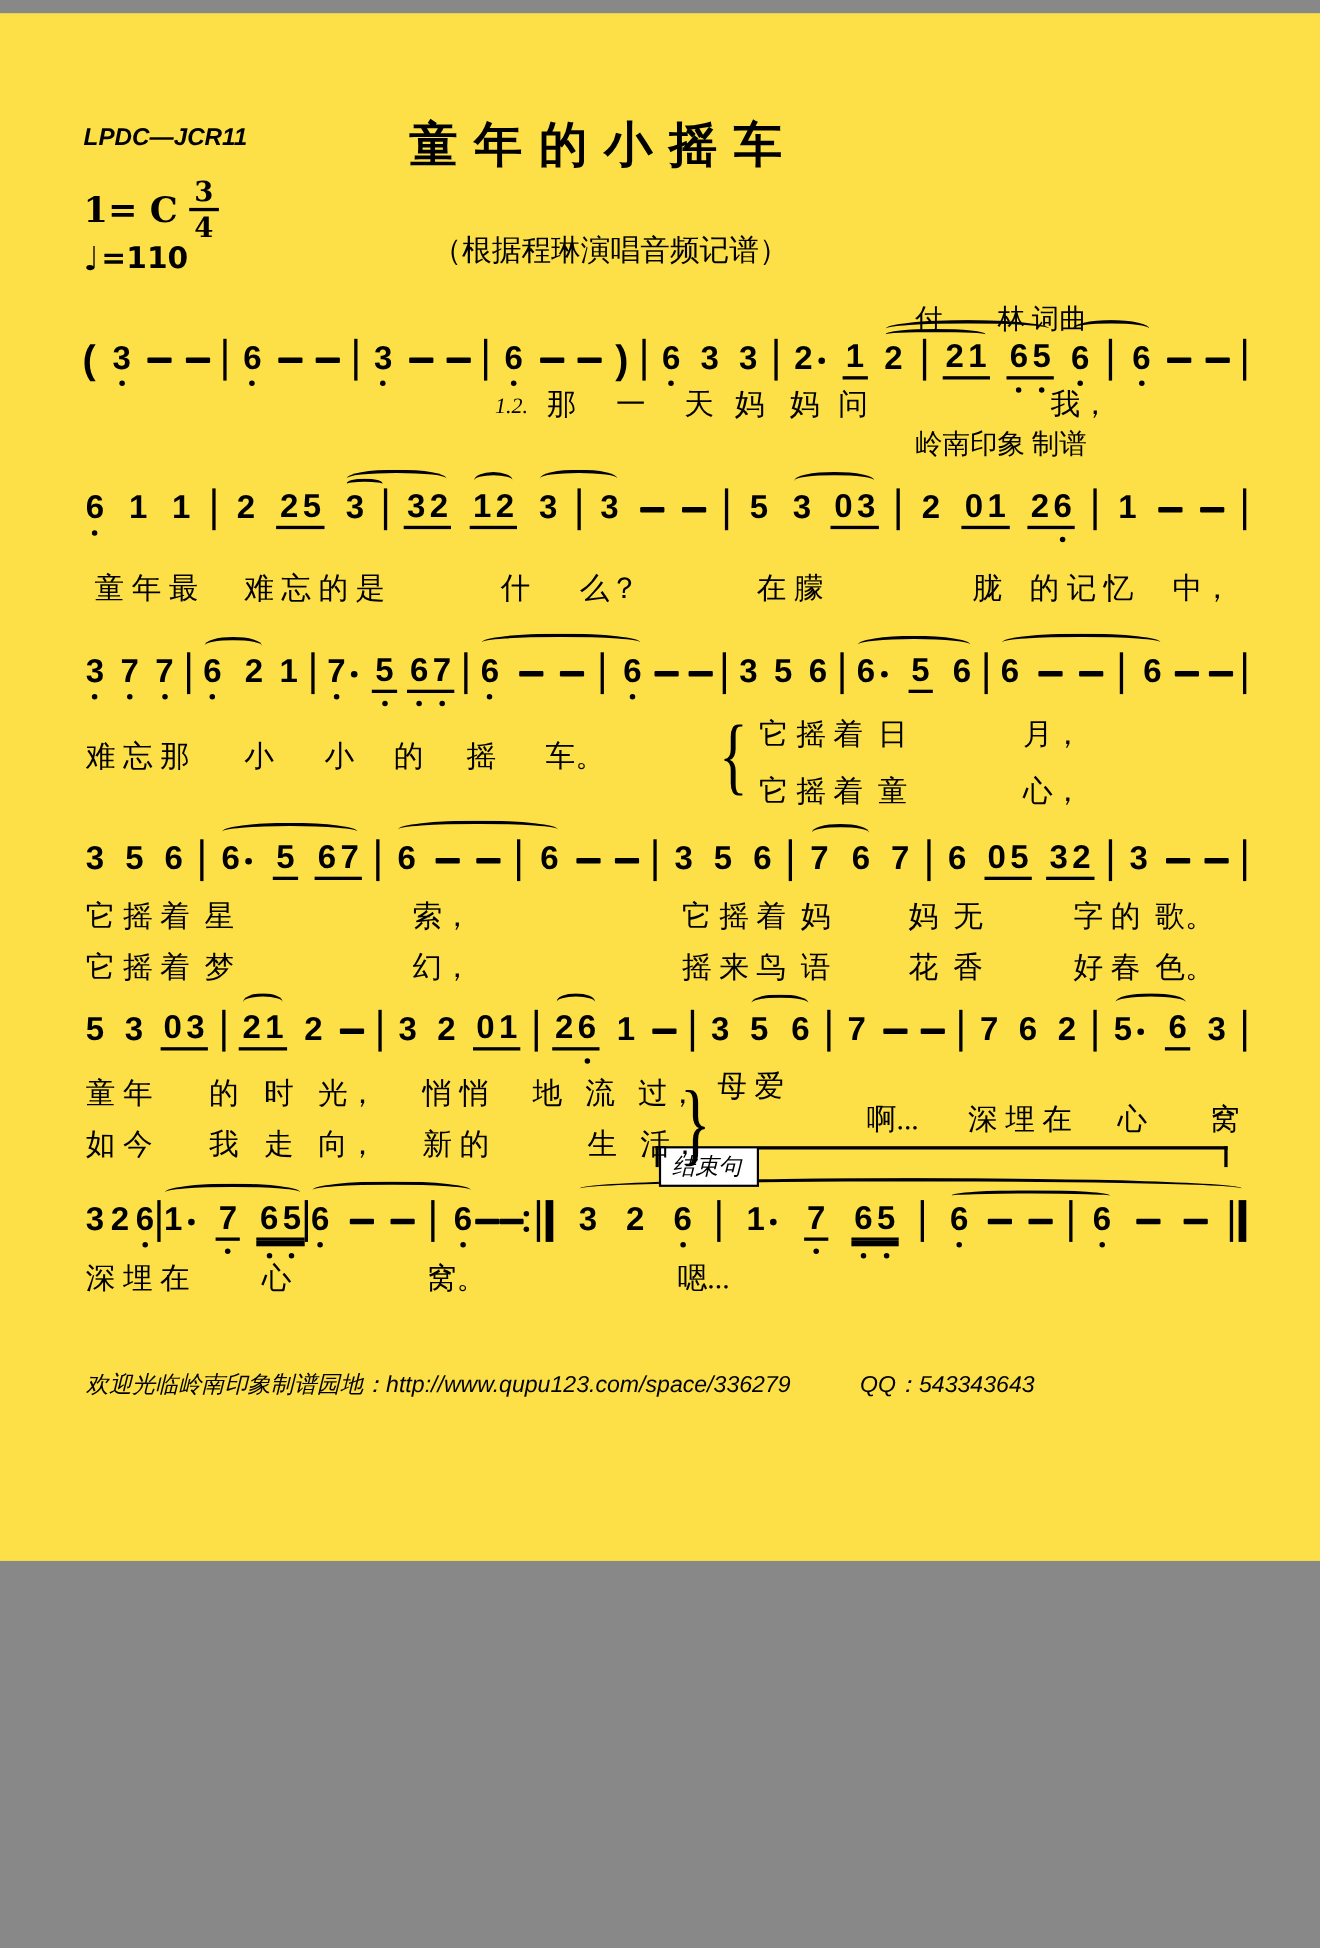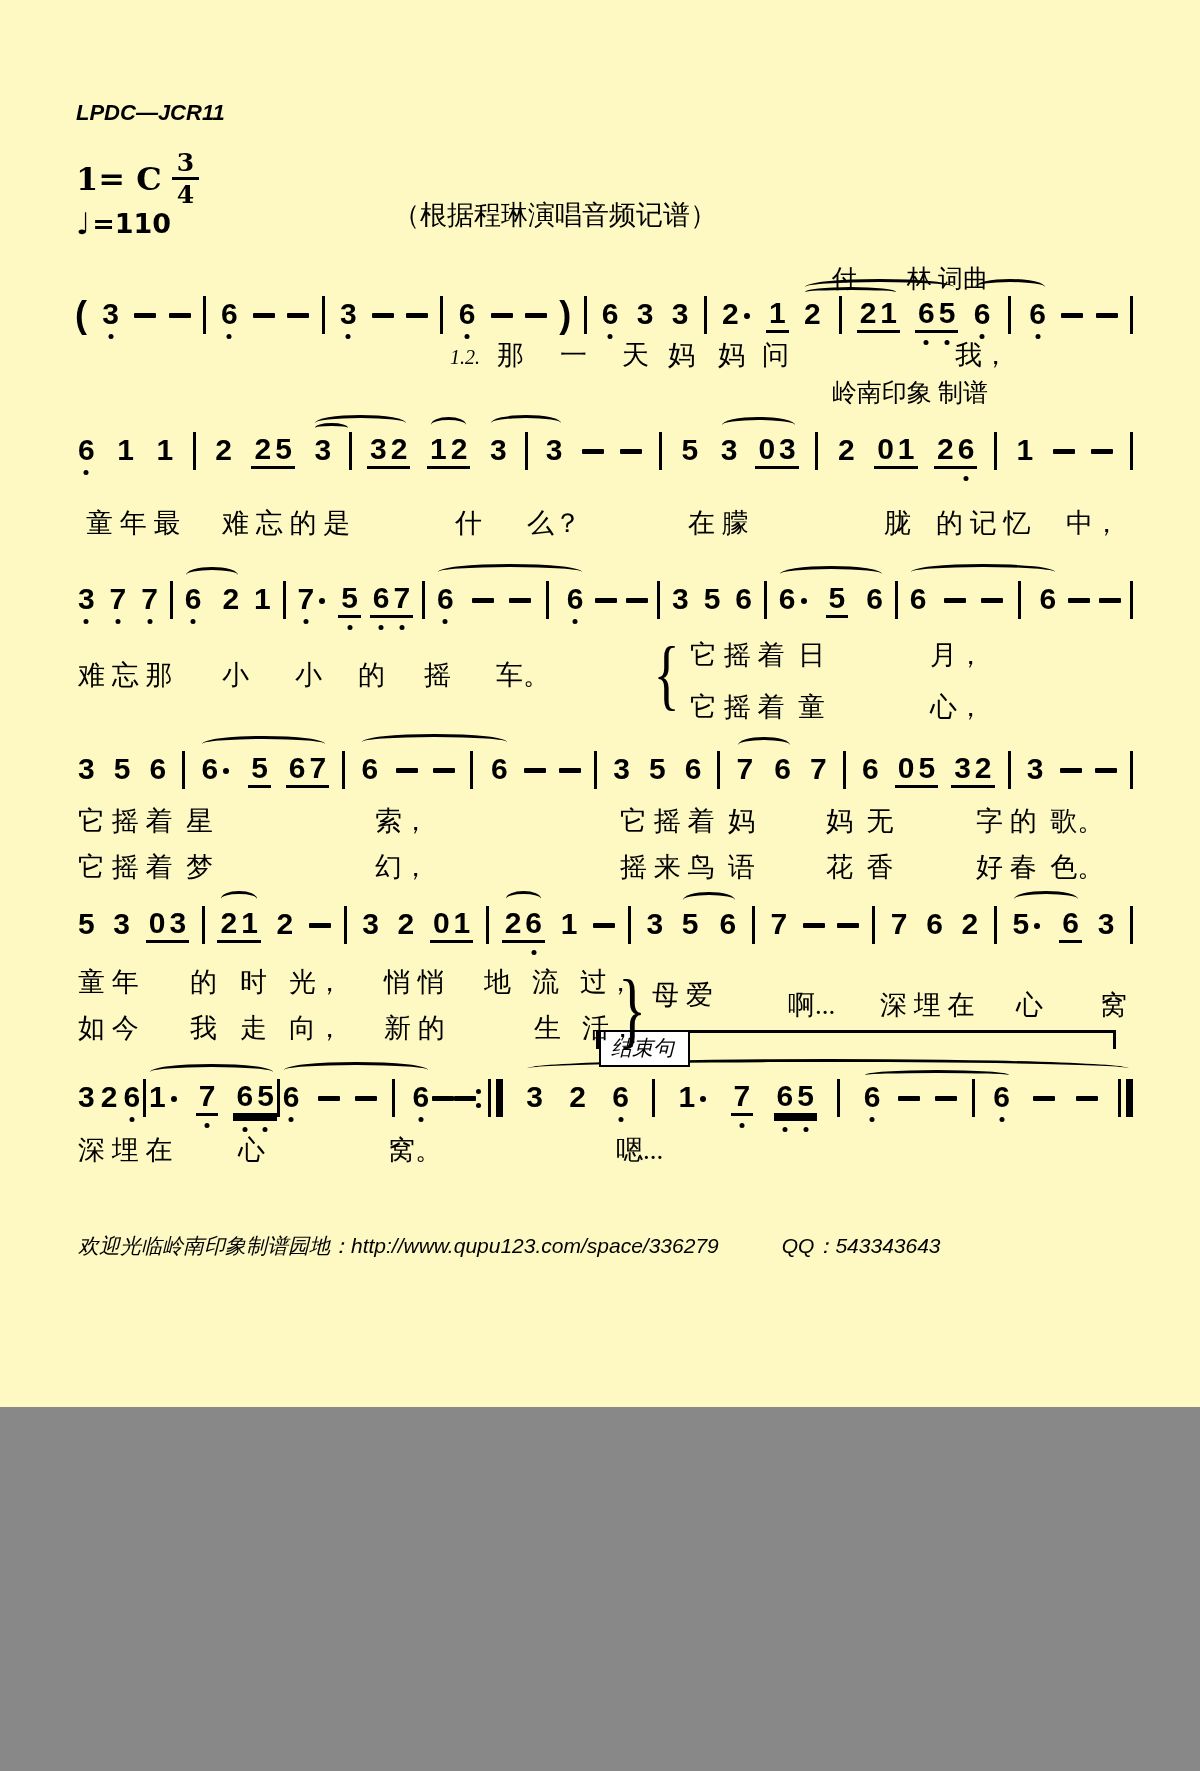--- a/index.html
+++ b/index.html
@@ -1,16 +1,16 @@
 <!DOCTYPE html>
 <html><head>
 <meta charset="utf-8">
 <style>
   html,body{margin:0;padding:0;background:#888;}
-  .page{position:relative;width:1200px;height:1407px;margin:0 auto;background:#fef9c3;overflow:hidden;
+  .page{position:relative;width:1200px;height:1407px;margin:12px auto;background:#fde047;overflow:hidden;
         font-family:"Liberation Serif",serif;color:#000;}
 
   
   .catalog{position:absolute;left:76px;top:100px;font:italic 700 22px "Liberation Sans",sans-serif;}
   .title{position:absolute;left:372px;top:90px;font:700 44px "DejaVu Serif",serif;letter-spacing:15px;white-space:nowrap;}
   .keysig{position:absolute;left:76px;top:150px;display:flex;align-items:center;gap:10px;
           font:700 32px "DejaVu Serif",serif;}
   .frac{display:inline-flex;flex-direction:column;align-items:center;font:700 25px "DejaVu Serif",serif;line-height:1;}
   .frac .ft{border-bottom:3px solid #000;padding:0 5px 2px;}
   .frac .fb{padding-top:2px;}
@@ -62,20 +62,21 @@
   .logo{position:absolute;right:36px;top:1697px;display:flex;align-items:center;gap:3px;}
   .logo .ltxt{font:700 27px "Liberation Serif",serif;}
   .logo svg{display:block;}
 </style>
 </head>
 <body>
 
 <div class="page">
 
   <div class="catalog">LPDC—JCR11</div>
+  <div class="title">童年的小摇车</div>
 
   <div class="keysig">
     <span>1= C</span>
     <span class="frac">
       <span class="ft">3</span>
       <span class="fb">4</span>
     </span>
   </div>
 
   <div class="tempo">
@@ -638,21 +639,21 @@
       <span class="ly" style="left: 532px; top: 967px;">流</span>
       <span class="ly" style="left: 580px; top: 967px;">过，</span>
       <span class="ly" style="left: 78px; top: 1013px;">如 今</span>
       <span class="ly" style="left: 190px; top: 1013px;">我</span>
       <span class="ly" style="left: 240px; top: 1013px;">走</span>
       <span class="ly" style="left: 289px; top: 1013px;">向，</span>
       <span class="ly" style="left: 384px; top: 1013px;">新 的</span>
       <span class="ly" style="left: 534px; top: 1013px;">生</span>
       <span class="ly" style="left: 582px; top: 1013px;">活，</span>
       <span class="ly brace2" style="left: 612px; top: 968px;">}</span>
-      <span class="ly" style="left: 652px; top: 980px;">母 爱</span>
+      <span class="ly" style="left: 652px; top: 960px;">母 爱</span>
       <span class="ly" style="left: 788px; top: 990px;">啊...</span>
       <span class="ly" style="left: 880px; top: 990px;">深 埋 在</span>
       <span class="ly" style="left: 1016px; top: 990px;">心</span>
       <span class="ly" style="left: 1100px; top: 990px;">窝</span>
       <span class="ly" style="left: 78px; top: 1135px;">深 埋 在</span>
       <span class="ly" style="left: 238px; top: 1135px;">心</span>
       <span class="ly" style="left: 388px; top: 1135px;">窝。</span>
       <span class="ly" style="left: 616px; top: 1135px;">嗯...</span>
     </div>
 

